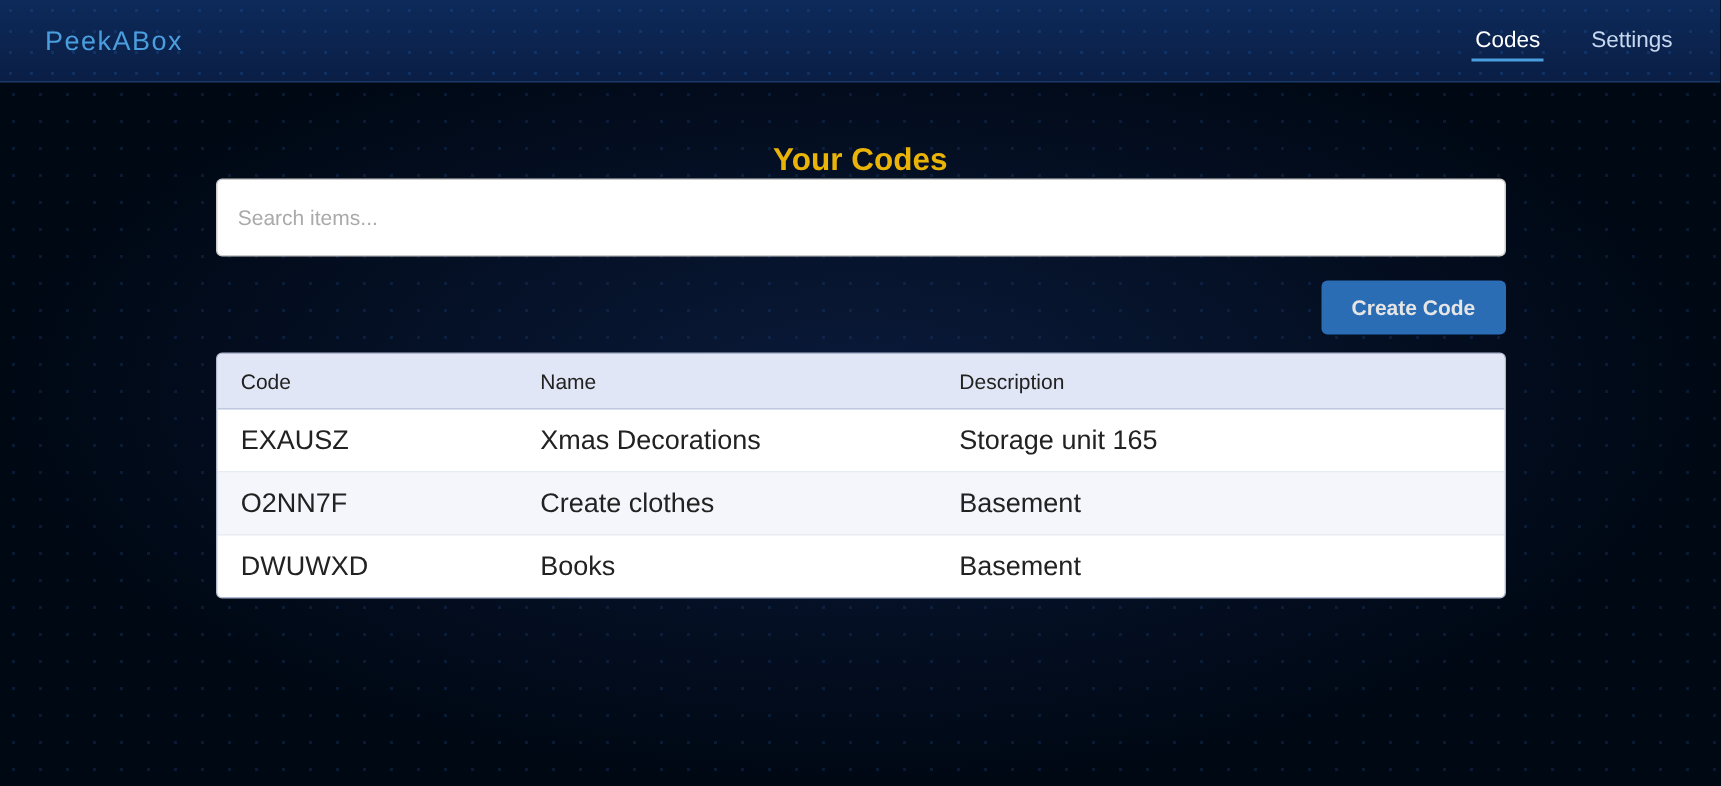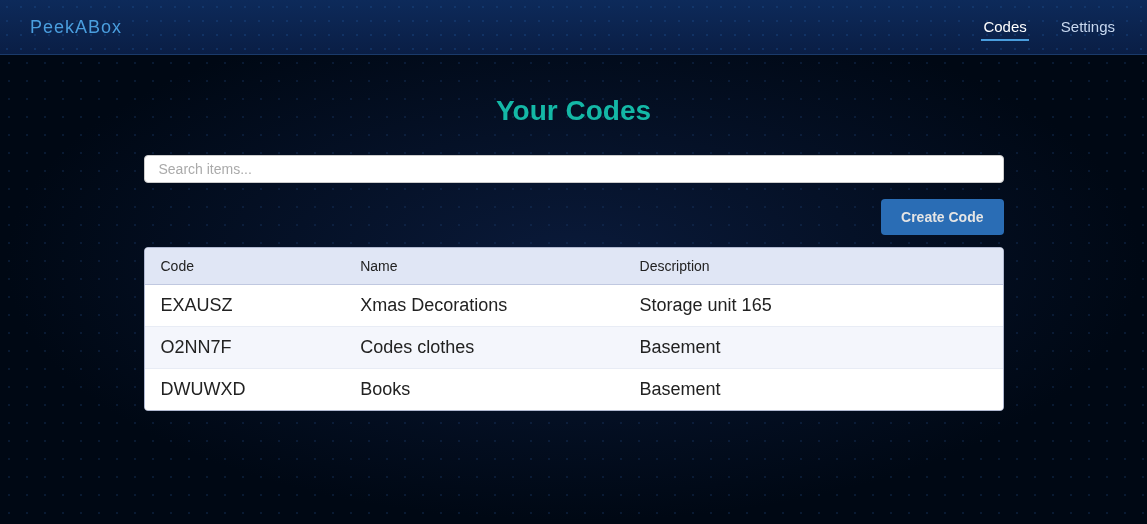--- a/index.html
+++ b/index.html
@@ -82,29 +82,28 @@
     .main {
       position: relative;
       z-index: 5;
       display: flex;
       flex-direction: column;
       align-items: center;
       padding-top: 40px;
     }
 
     .page-title {
-      color: #14b8a6;
-      font-size: 28px;
+      color: #eab308;
+      font-size: 21px;
       font-weight: bold;
-      margin-bottom: 28px;
     }
 
     .search-bar {
       width: 860px;
-      height: 28px;
+      height: 52px;
       border: 1px solid #cccccc;
       border-radius: 4px;
       padding: 0 14px;
       font-size: 14px;
       color: #333;
       outline: none;
       background: #ffffff;
       margin-bottom: 16px;
     }
 
@@ -213,21 +212,21 @@
         </tr>
       </thead>
       <tbody id="table-body">
       <tr>
             <td>EXAUSZ</td>
             <td>Xmas Decorations</td>
             <td>Storage unit 165</td>
           </tr>
           <tr>
             <td>O2NN7F</td>
-            <td>Codes clothes</td>
+            <td>Create clothes</td>
             <td>Basement</td>
           </tr>
           <tr>
             <td>DWUWXD</td>
             <td>Books</td>
             <td>Basement</td>
           </tr>
         </tbody>
     </table>
   </div>

